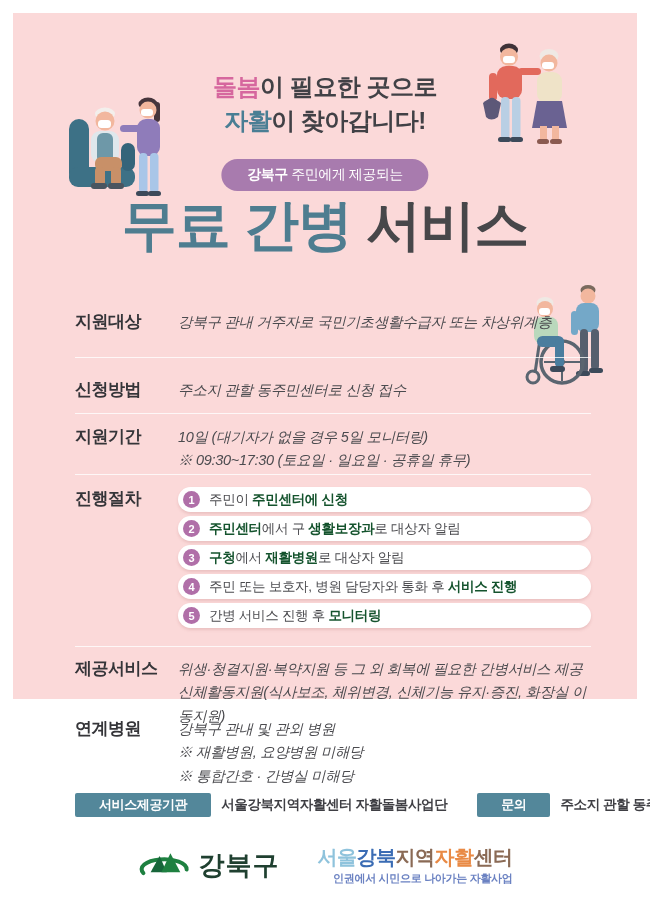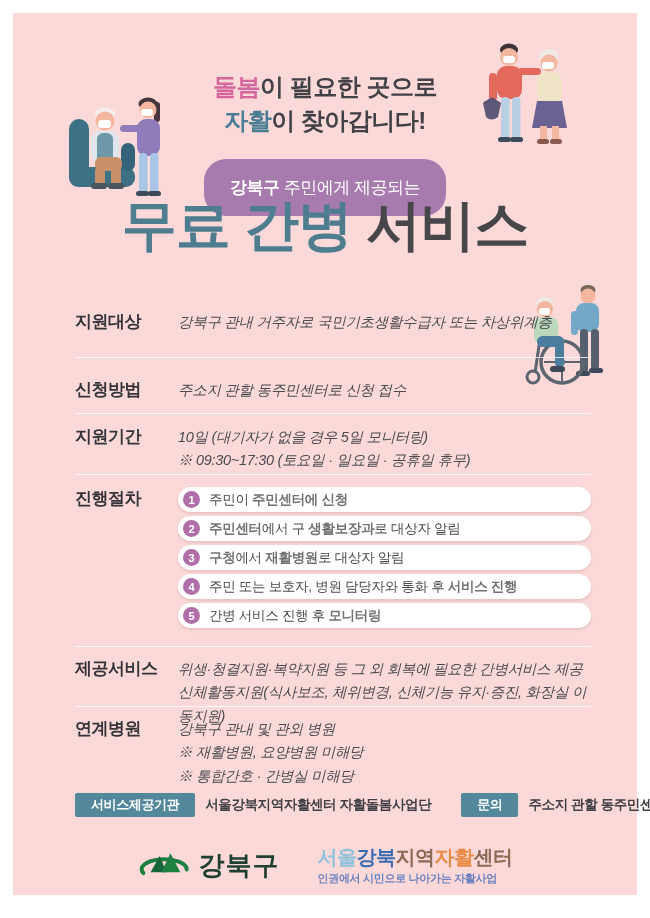--- a/index.html
+++ b/index.html
@@ -1,31 +1,31 @@
 <!DOCTYPE html>
 <html><head>
 <meta charset="utf-8">
 <style>
   html,body{margin:0;padding:0;}
   body{
     width:650px;height:918px;position:relative;background:#ffffff;
     font-family:"Liberation Sans", sans-serif;overflow:hidden;
   }
-  .poster{position:absolute;left:13px;top:13px;width:624px;height:882px;background:#fbd9d9;}
+  .poster{position:absolute;left:13px;top:13px;width:624px;height:686px;background:#fbd9d9;}
 
   
   .tagline{position:absolute;top:57px;left:0;width:100%;text-align:center;
     font-size:24px;font-weight:800;color:#414146;line-height:1.4;letter-spacing:-0.5px;}
   .hl-pink{color:#d6679e;}
   .hl-teal{color:#4a7e94;}
 
   
   .badge{position:absolute;top:146px;left:50%;transform:translateX(-50%);
-    background:#a87bae;color:#ffffff;border-radius:22px;padding:17px 26px;
-    font-size:17px;letter-spacing:-0.5px;white-space:nowrap;}
+    background:#a87bae;color:#ffffff;border-radius:22px;padding:7px 26px;
+    font-size:14px;letter-spacing:-0.5px;white-space:nowrap;}
   .badge .b{font-weight:800;}
 
   
   .title{position:absolute;top:176px;left:0;width:100%;text-align:center;
     font-size:55px;font-weight:900;letter-spacing:-1px;white-space:nowrap;}
   .title .t1{color:#4e7d90;}
   .title .t2{color:#47474a;}
 
   
   .section{position:absolute;left:62px;right:46px;display:flex;}
@@ -34,35 +34,35 @@
   .sec-body .ln{display:block;}
   .divider{position:absolute;left:62px;right:46px;border-top:1.5px solid rgba(255,255,255,0.78);}
 
   
   .steps{flex:1;display:flex;flex-direction:column;gap:4px;}
   .pill{background:#ffffff;border-radius:14px;height:25px;display:flex;align-items:center;
     gap:9px;padding:0 10px 0 5px;box-shadow:0 2px 3px rgba(176,111,111,0.22);
     font-size:13.5px;color:#4b4b4f;letter-spacing:-0.3px;white-space:nowrap;}
   .stepnum{width:17px;height:17px;flex:none;border-radius:50%;background:#b06fa8;color:#fff;
     font-size:11px;font-weight:700;display:flex;align-items:center;justify-content:center;}
-  .pill b{font-weight:800;color:#737373;}
+  .pill b{font-weight:800;color:#14532d;}
 
   
   .footrow{position:absolute;left:62px;right:40px;top:780px;display:flex;align-items:center;
     font-size:13.5px;color:#3f3f44;font-weight:700;letter-spacing:-0.4px;white-space:nowrap;}
   .tagbox{background:#53879a;color:#ffffff;font-size:13px;font-weight:700;
-    padding:3px 16px;border-radius:2px;margin-right:10px;flex:none;}
+    padding:3px 24px;border-radius:2px;margin-right:10px;flex:none;}
   .foot-gap{width:30px;flex:none;}
 
   
   .logos{position:absolute;top:832px;left:0;width:100%;display:flex;
     justify-content:center;align-items:center;gap:38px;}
   .gblogo{display:flex;align-items:center;gap:7px;}
   .gblogo-text{font-size:26px;font-weight:800;color:#1f4030;letter-spacing:1px;}
-  .centerlogo{text-align:left;line-height:1.25;}
+  .centerlogo{text-align:right;line-height:1.25;}
   .centerlogo .main{font-size:20px;font-weight:800;letter-spacing:-0.5px;}
   .lg-c1{color:#8fc3dc;} .lg-c2{color:#3a6cb4;} .lg-c3{color:#8a6a55;}
   .lg-c4{color:#e98a45;} .lg-c5{color:#8a6a55;}
   .centerlogo .sub{font-size:11px;font-weight:700;color:#6b82c2;margin-top:2px;letter-spacing:-0.3px;}
 
   
   .illus{position:absolute;}
   .illus-left{left:28px;top:70px;}
   .illus-right-top{right:26px;top:22px;}
   .illus-wheelchair{right:2px;top:270px;}

